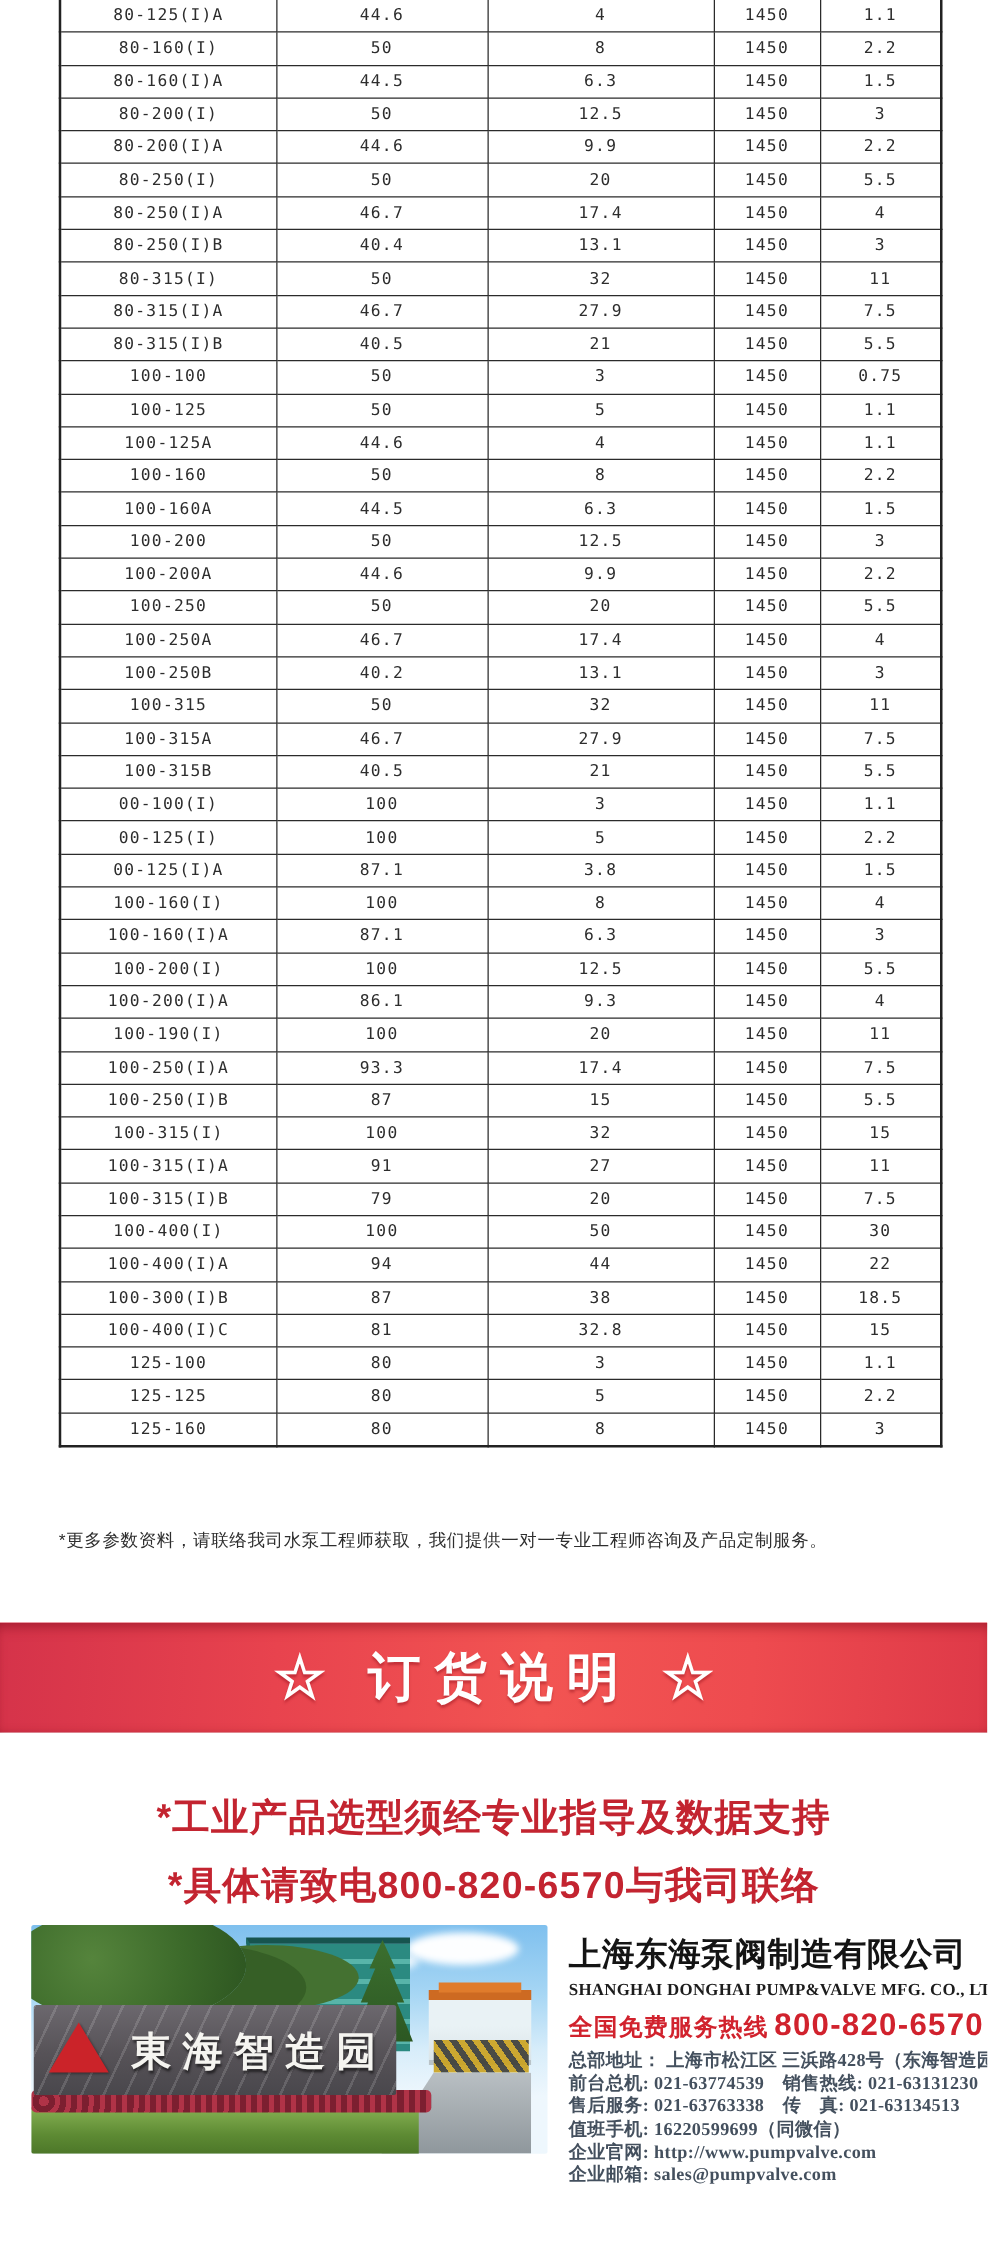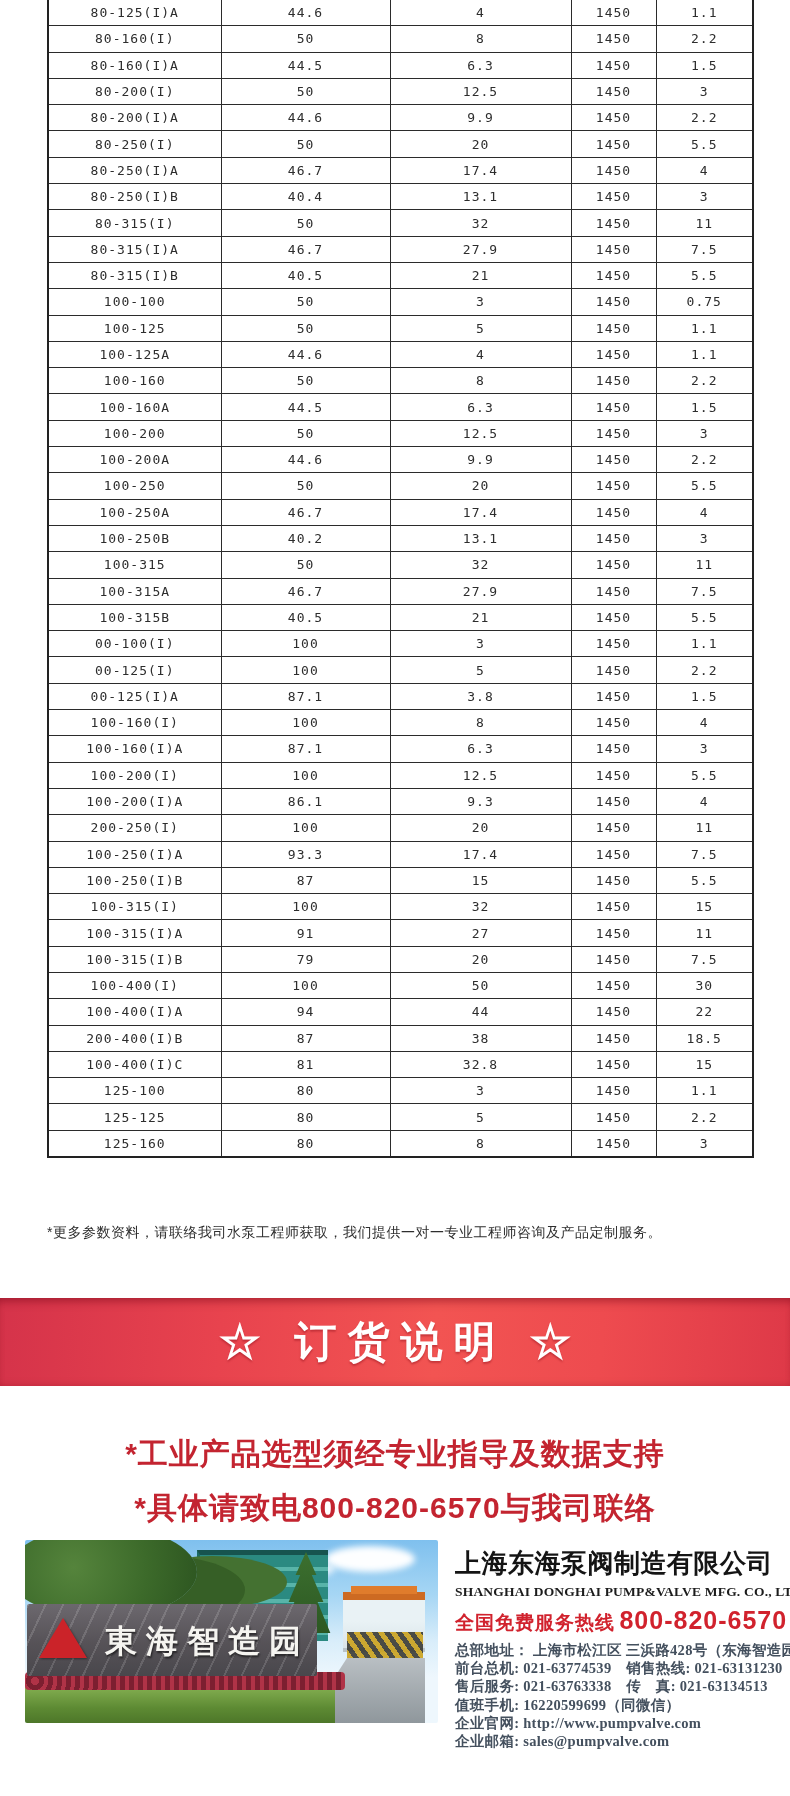--- a/index.html
+++ b/index.html
@@ -305,21 +305,21 @@
           <td>5.5</td>
         </tr>
         <tr>
           <td>100-200(I)A</td>
           <td>86.1</td>
           <td>9.3</td>
           <td>1450</td>
           <td>4</td>
         </tr>
         <tr>
-          <td>200-250(I)</td>
+          <td>100-190(I)</td>
           <td>100</td>
           <td>20</td>
           <td>1450</td>
           <td>11</td>
         </tr>
         <tr>
           <td>100-250(I)A</td>
           <td>93.3</td>
           <td>17.4</td>
           <td>1450</td>
@@ -361,21 +361,21 @@
           <td>30</td>
         </tr>
         <tr>
           <td>100-400(I)A</td>
           <td>94</td>
           <td>44</td>
           <td>1450</td>
           <td>22</td>
         </tr>
         <tr>
-          <td>200-400(I)B</td>
+          <td>100-300(I)B</td>
           <td>87</td>
           <td>38</td>
           <td>1450</td>
           <td>18.5</td>
         </tr>
         <tr>
           <td>100-400(I)C</td>
           <td>81</td>
           <td>32.8</td>
           <td>1450</td>

